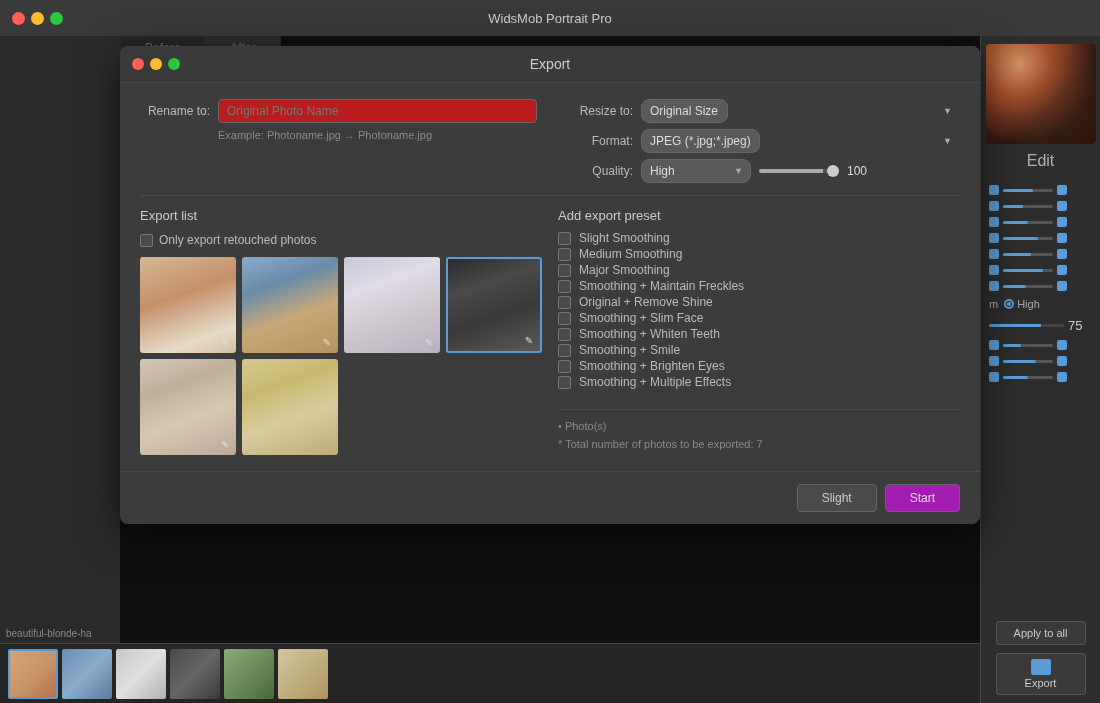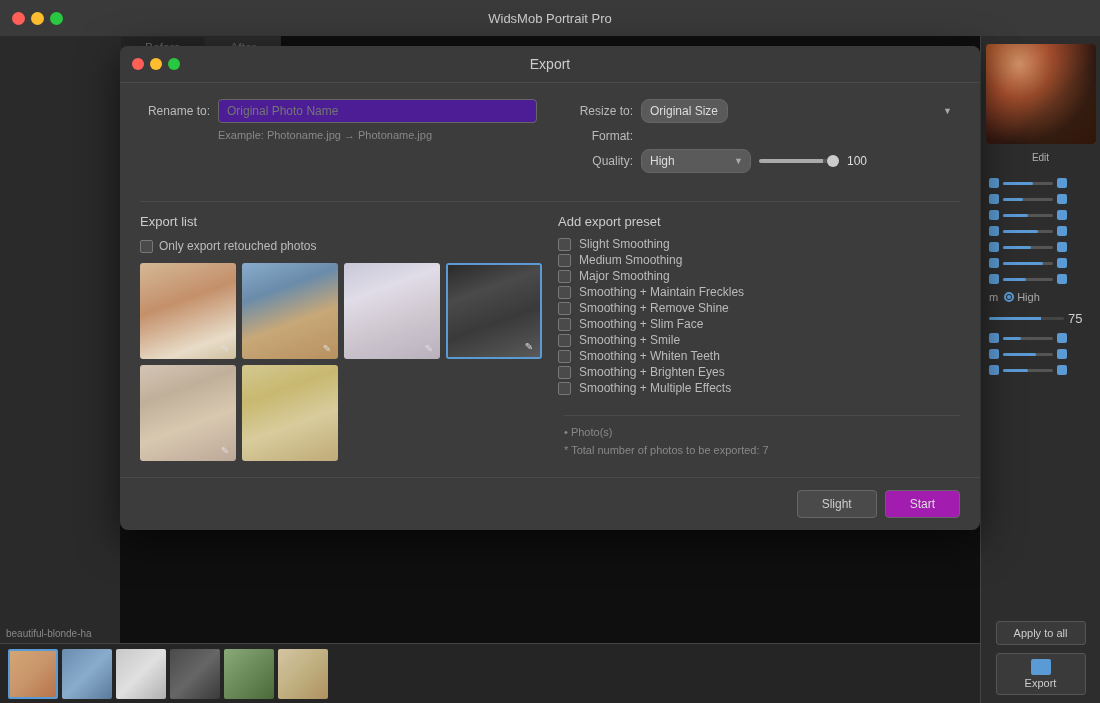--- a/index.html
+++ b/index.html
@@ -92,21 +92,21 @@
     }
     .right-panel-photo::after {
       content: '';
       position: absolute;
       inset: 0;
       background: radial-gradient(ellipse at 30% 20%, #d4a574 0%, #a0522d 30%, #2c1810 70%, #1a0a05 100%);
       opacity: 0.8;
     }
     .edit-label {
       color: #b0b0b0;
-      font-size: 10px;
+      font-size: 16px;
       font-weight: 500;
       margin-bottom: 12px;
     }
     .slider-row {
       display: flex;
       align-items: center;
       width: 100%;
       padding: 3px 8px;
       gap: 4px;
     }
@@ -325,41 +325,41 @@
 
     .dialog-body {
       padding: 16px 20px;
     }
 
     
     .form-grid {
       display: grid;
       grid-template-columns: 1fr 1fr;
       gap: 8px 26px;
-      margin-bottom: 28px;
+      margin-bottom: 12px;
     }
     .form-left, .form-right {
       display: flex;
       flex-direction: column;
       gap: 6px;
     }
     .form-row {
       display: flex;
       align-items: center;
       gap: 8px;
     }
     .form-label {
       color: #bbb;
       font-size: 12px;
       text-align: right;
       min-width: 70px;
     }
     .form-input {
       flex: 1;
-      background: #4c1d95;
+      background: #b91c1c;
       border: 1px solid #666;
       border-radius: 4px;
       padding: 4px 8px;
       color: #ddd;
       font-size: 12px;
       outline: none;
     }
     .form-select {
       flex: 1;
       background: #5a5a5a;
@@ -527,21 +527,20 @@
     }
     .preset-label {
       color: #bbb;
       font-size: 12px;
     }
 
     .footer-info {
       margin-top: 12px;
       padding-top: 8px;
       border-top: 1px solid #4a4a4a;
-      margin-left: 6px;
     }
     .footer-info p {
       color: #888;
       font-size: 11px;
       line-height: 1.6;
     }
 
     
     .dialog-footer {
       display: flex;
@@ -750,20 +749,27 @@
             <div class="select-wrapper">
               <select class="form-select">
                 <option>Original Size</option>
                 <option>1920x1080</option>
                 <option>1280x720</option>
               </select>
             </div>
           </div>
           <div class="form-row">
             <span class="form-label">Format:</span>
+            <div class="select-wrapper">
+              <select class="form-select">
+                <option>JPEG (*.jpg;*.jpeg)</option>
+                <option>PNG (*.png)</option>
+                <option>TIFF (*.tiff)</option>
+              </select>
+            </div>
           </div>
           <div class="form-row">
             <span class="form-label">Quality:</span>
             <div class="quality-select-wrapper">
               <select class="form-select" style="width:110px">
                 <option>High</option>
                 <option>Low</option>
                 <option>Medium</option>
                 <option>Maximum</option>
               </select>
@@ -826,33 +832,33 @@
             <div class="preset-item">
               <div class="preset-checkbox"></div>
               <span class="preset-label">Major Smoothing</span>
             </div>
             <div class="preset-item">
               <div class="preset-checkbox"></div>
               <span class="preset-label">Smoothing + Maintain Freckles</span>
             </div>
             <div class="preset-item">
               <div class="preset-checkbox"></div>
-              <span class="preset-label">Smoothing + Remove Shine</span>
+              <span class="preset-label">Original + Remove Shine</span>
             </div>
             <div class="preset-item">
               <div class="preset-checkbox"></div>
               <span class="preset-label">Smoothing + Slim Face</span>
             </div>
             <div class="preset-item">
               <div class="preset-checkbox"></div>
+              <span class="preset-label">Smoothing + Whiten Teeth</span>
+            </div>
+            <div class="preset-item">
+              <div class="preset-checkbox"></div>
               <span class="preset-label">Smoothing + Smile</span>
-            </div>
-            <div class="preset-item">
-              <div class="preset-checkbox"></div>
-              <span class="preset-label">Smoothing + Whiten Teeth</span>
             </div>
             <div class="preset-item">
               <div class="preset-checkbox"></div>
               <span class="preset-label">Smoothing + Brighten Eyes</span>
             </div>
             <div class="preset-item">
               <div class="preset-checkbox"></div>
               <span class="preset-label">Smoothing + Multiple Effects</span>
             </div>
           </div>

